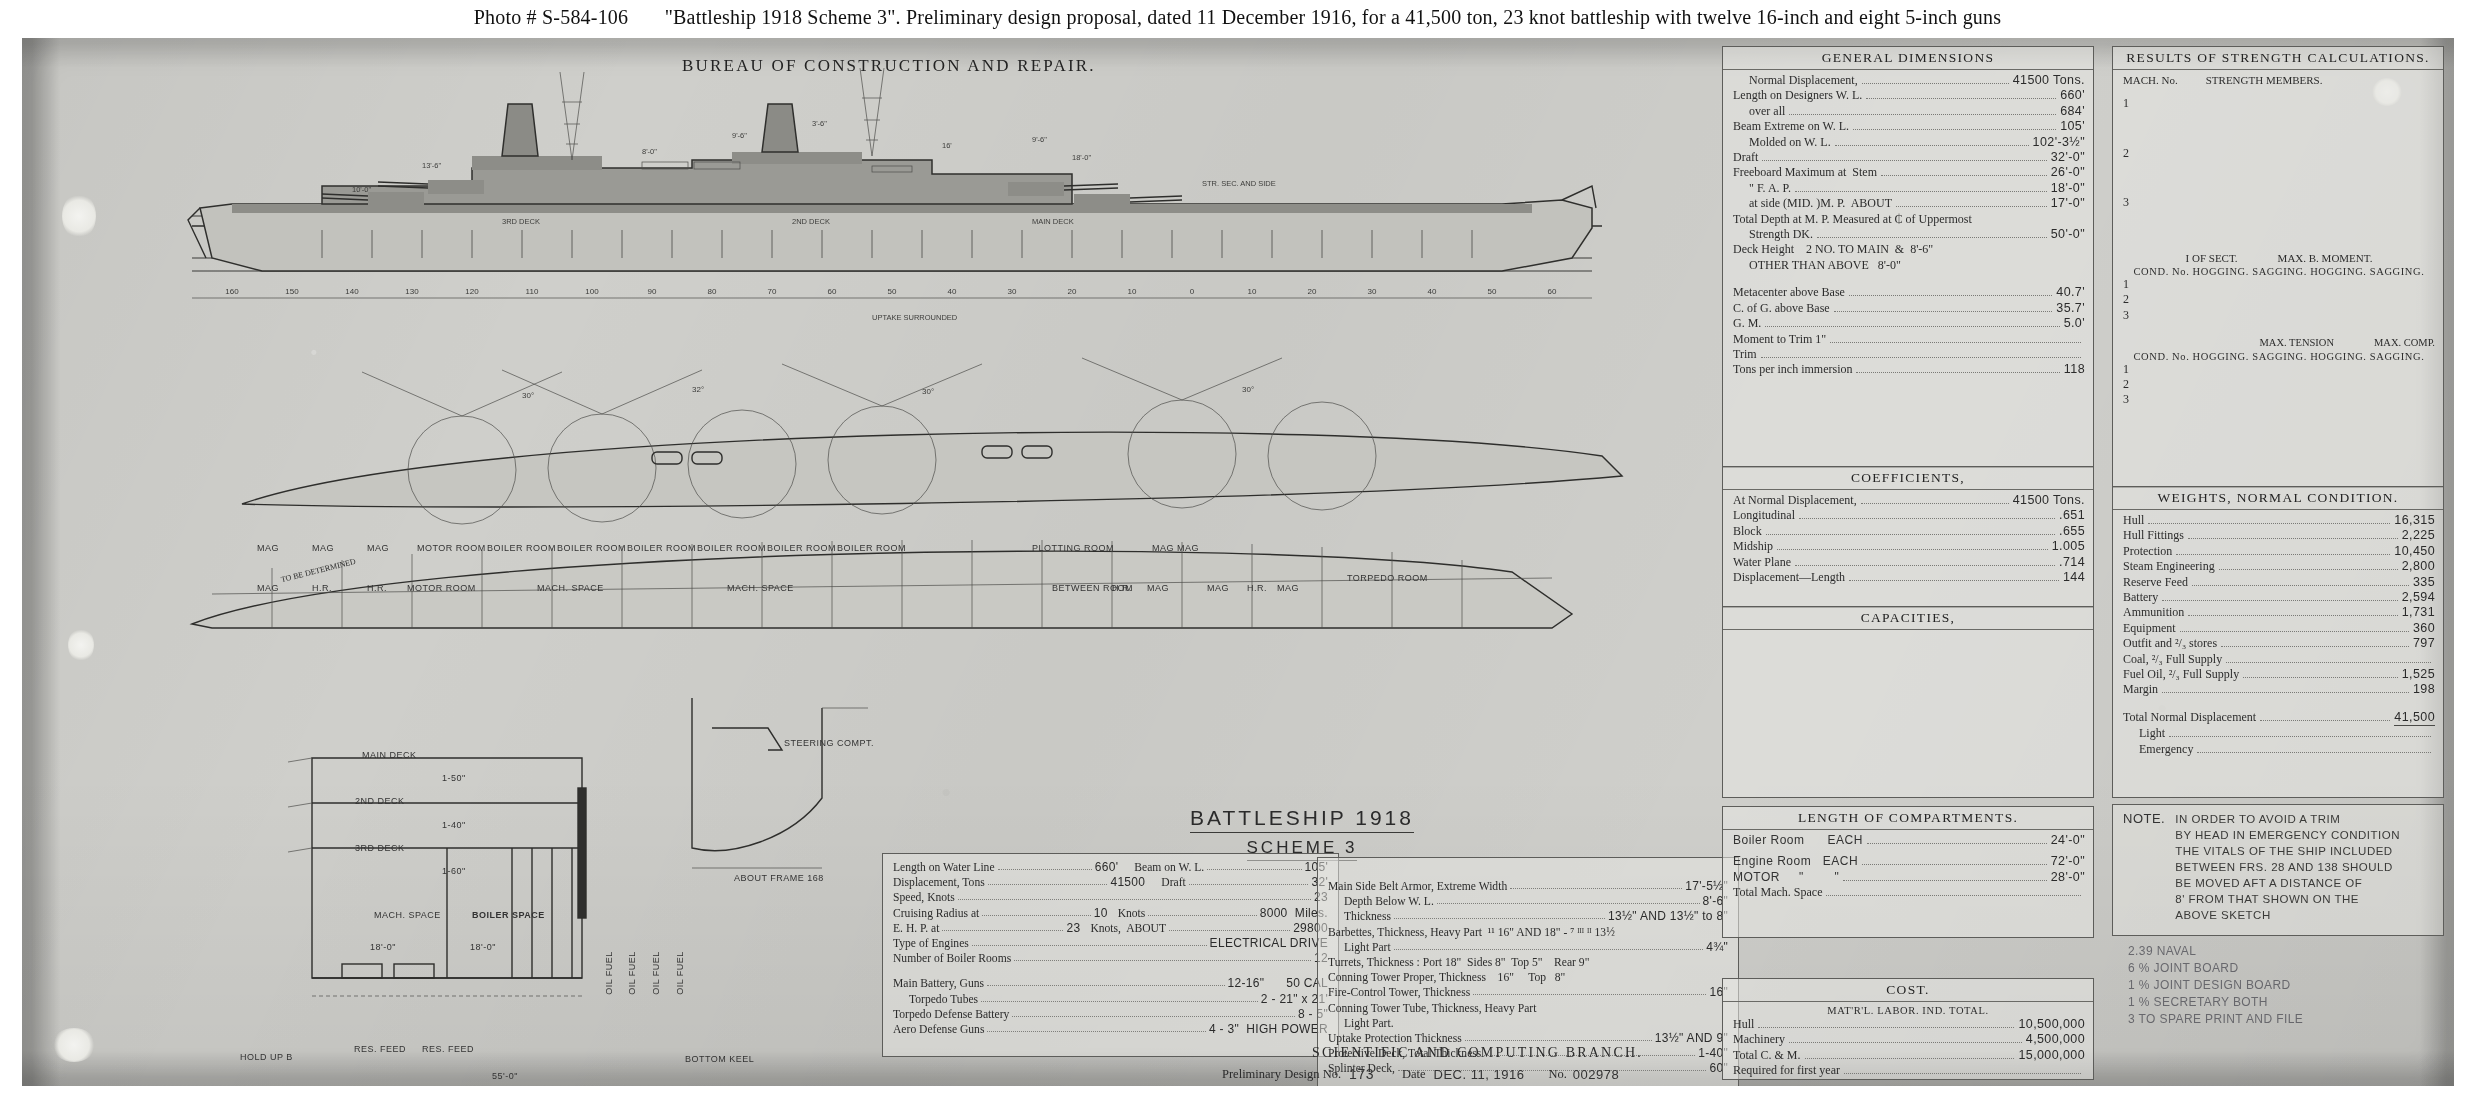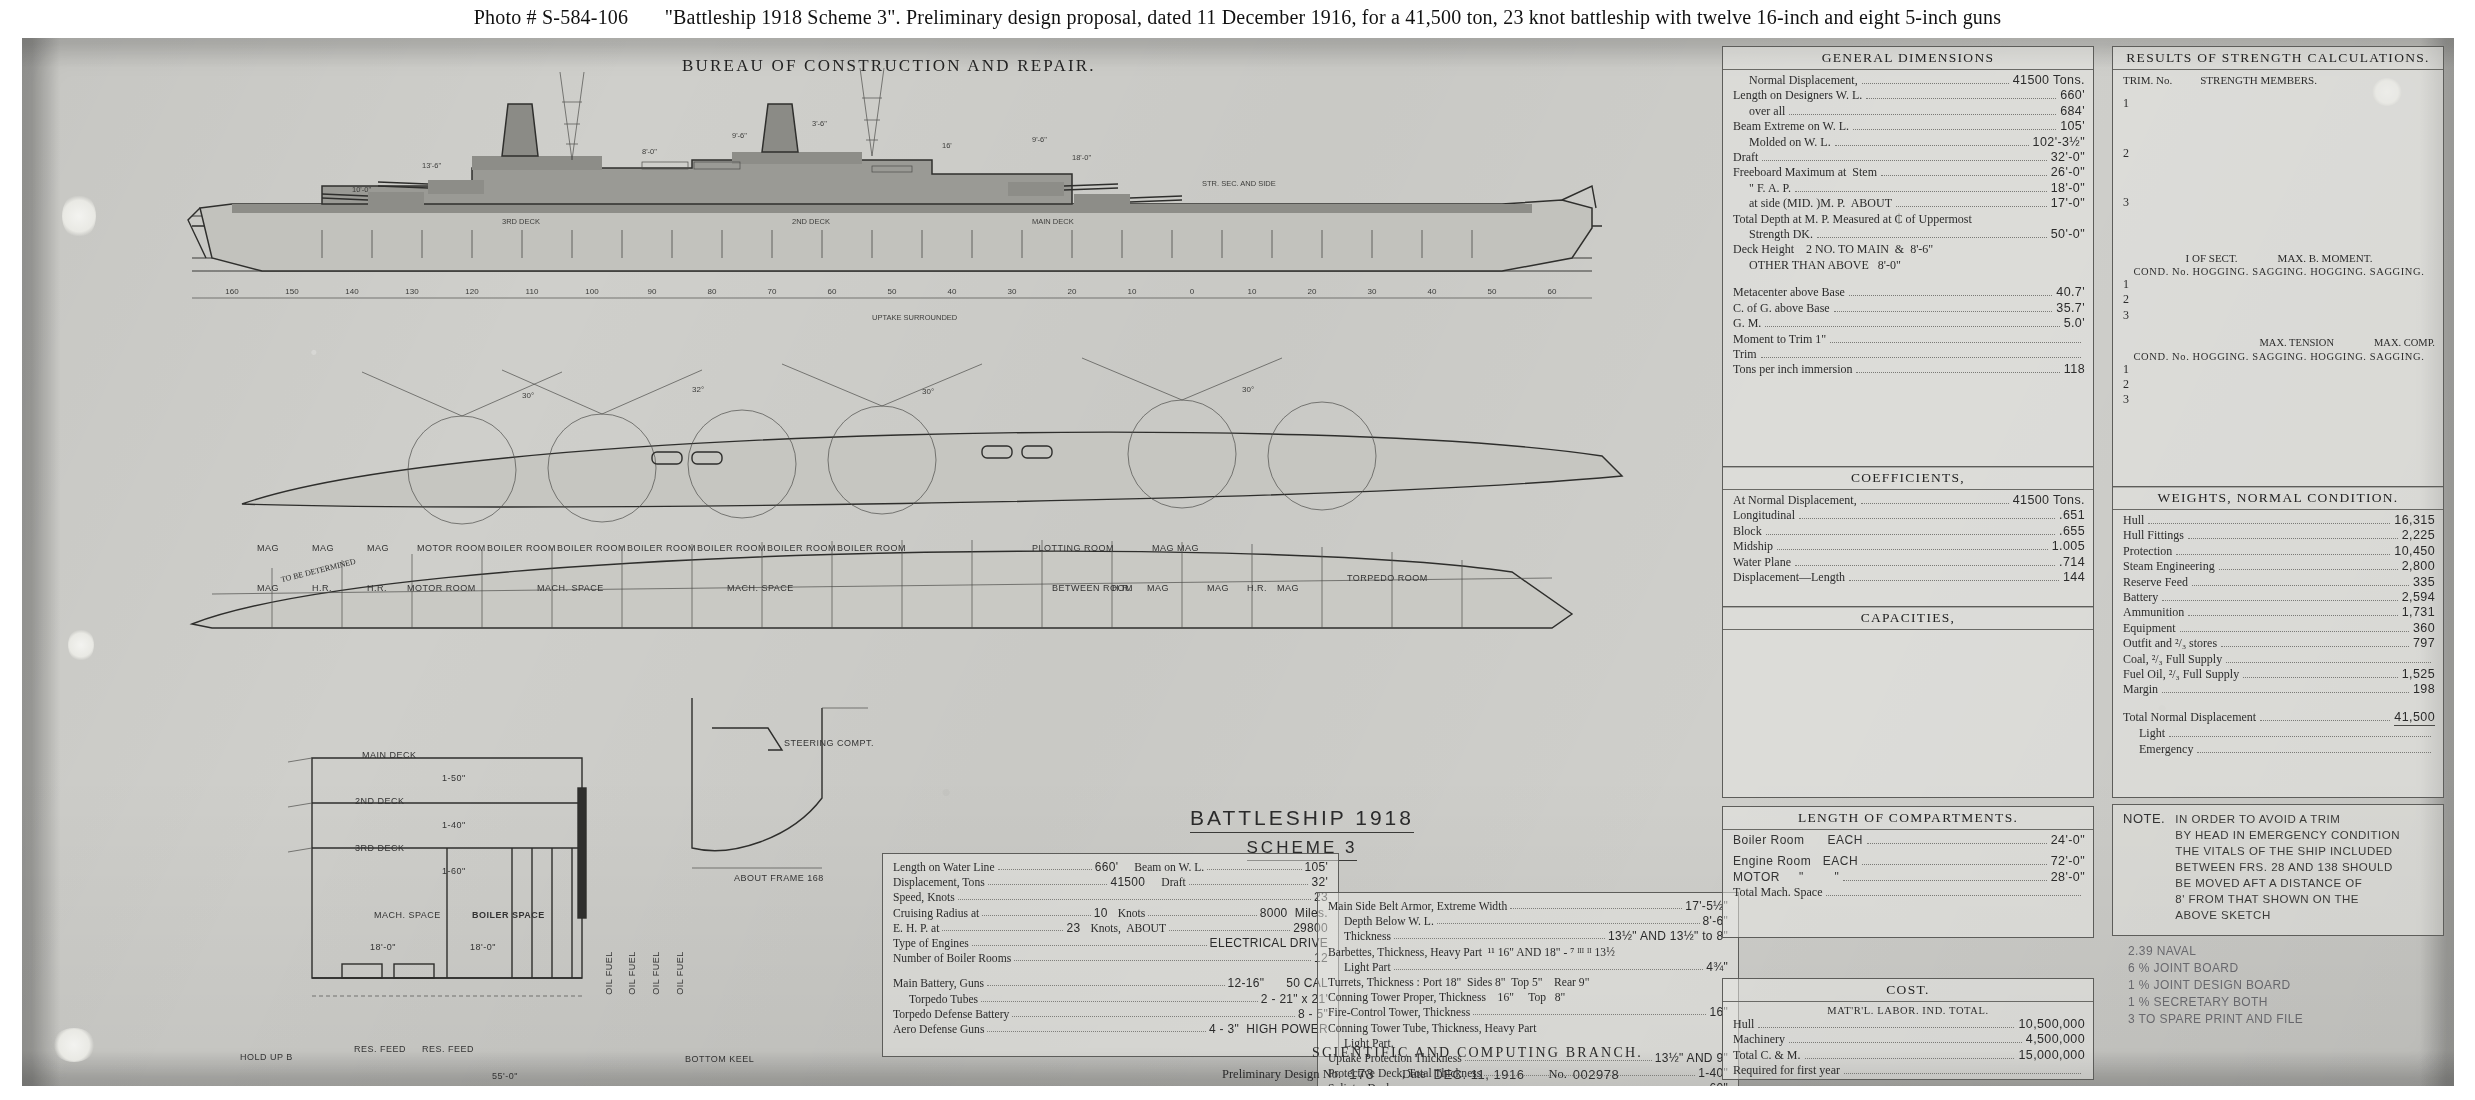--- a/index.html
+++ b/index.html
@@ -354,21 +354,21 @@
       <div class="specline"><span class="k">E. H. P. at</span><span class="d"></span><span class="v">23</span><span style="width:10px"></span><span class="k">Knots,  ABOUT</span><span class="d"></span><span class="v">29800</span></div>
       <div class="specline"><span class="k">Type of Engines</span><span class="d"></span><span class="v">ELECTRICAL DRIVE</span></div>
       <div class="specline"><span class="k">Number of Boiler Rooms</span><span class="d"></span><span class="v">12</span></div>
       <div style="height:10px"></div>
       <div class="specline"><span class="k">Main Battery, Guns</span><span class="d"></span><span class="v">12-16"      50 CAL</span></div>
       <div class="specline sub"><span class="k">Torpedo Tubes</span><span class="d"></span><span class="v">2 - 21" x 21'</span></div>
       <div class="specline"><span class="k">Torpedo Defense Battery</span><span class="d"></span><span class="v">8 - 5"</span></div>
       <div class="specline"><span class="k">Aero Defense Guns</span><span class="d"></span><span class="v">4 - 3"  HIGH POWER</span></div>
     </div>
 
-    <div class="specbox" style="left:1295px;top:854px;width:400px;height:190px;padding:6px 10px;">
+    <div class="specbox" style="left:1295px;top:819px;width:400px;height:190px;padding:21px 10px;">
       <div class="specline"><span class="k">Main Side Belt Armor, Extreme Width</span><span class="d"></span><span class="v">17'-5½"</span></div>
       <div class="specline sub"><span class="k">Depth Below W. L.</span><span class="d"></span><span class="v">8'-6"</span></div>
       <div class="specline sub"><span class="k">Thickness</span><span class="d"></span><span class="v">13½" AND 13½" to 8"</span></div>
       <div class="specline"><span class="k">Barbettes, Thickness, Heavy Part  ¹¹ 16" AND 18" - ⁷ ᴵᴵᴵ ᴵᴵ 13½</span></div>
       <div class="specline sub"><span class="k">Light Part</span><span class="d"></span><span class="v">4¾"</span></div>
       <div class="specline"><span class="k">Turrets, Thickness : Port 18"  Sides 8"  Top 5"    Rear 9"</span></div>
       <div class="specline"><span class="k">Conning Tower Proper, Thickness    16"     Top   8"</span></div>
       <div class="specline"><span class="k">Fire-Control Tower, Thickness</span><span class="d"></span><span class="v">16"</span></div>
       <div class="specline"><span class="k">Conning Tower Tube, Thickness, Heavy Part</span></div>
       <div class="specline sub"><span class="k">Light Part.</span></div>
@@ -579,21 +579,21 @@
             <span class="dots"></span>
             <span class="val"></span>
           </div>
       </div>
     </div>
 
     <div class="panel" style="left:2090px;top:8px;width:330px;height:440px;">
       <div class="ttl">RESULTS OF STRENGTH CALCULATIONS.</div>
       <div class="rows">
         <div class="row" style="font-size:11px;">
-          <span class="lab">TRIM. No.</span>
+          <span class="lab">MACH. No.</span>
           <span style="width:28px"></span>
           <span class="lab">STRENGTH MEMBERS.</span>
         </div>
         <div class="row" style="margin-top:8px;">
             <span class="lab">1</span>
           </div>
         <div style="height:34px"></div>
         <div class="row">
             <span class="lab">2</span>
           </div>

